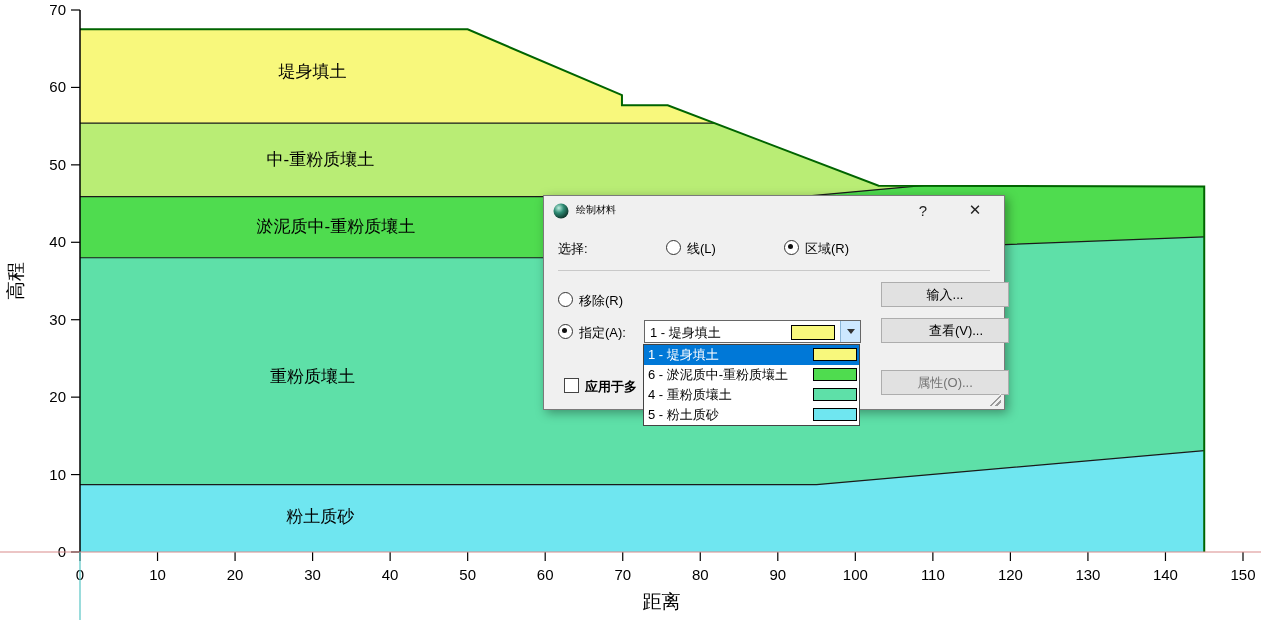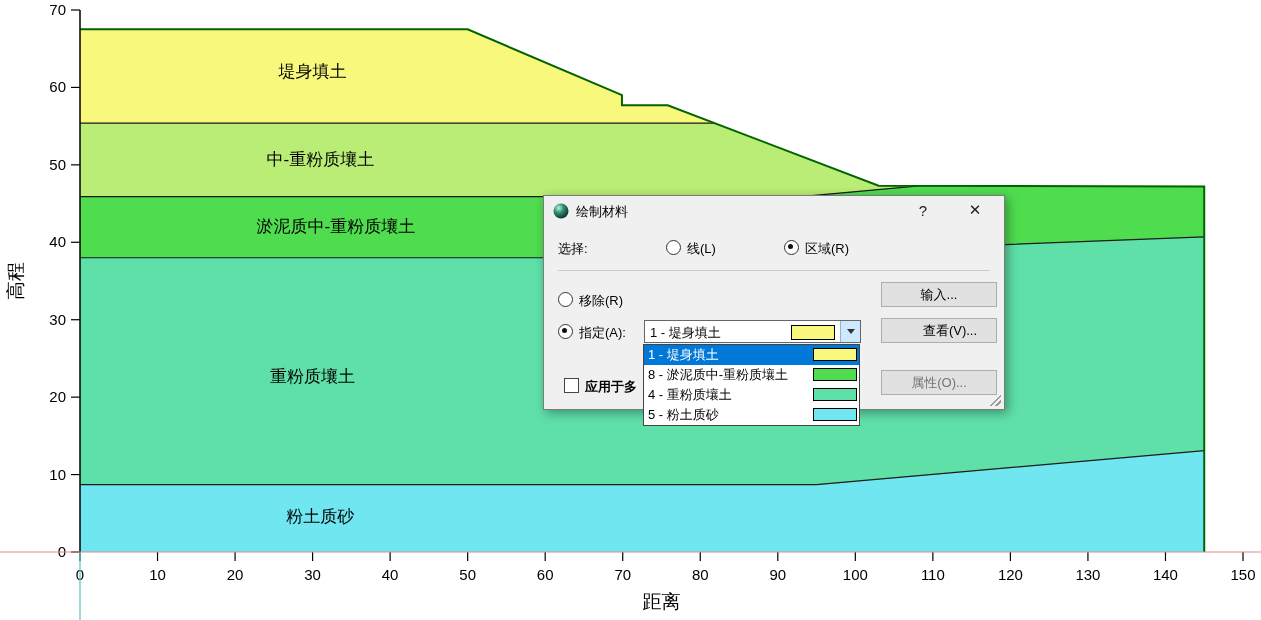--- a/index.html
+++ b/index.html
@@ -6,21 +6,21 @@
   body{font-family:"Liberation Sans",sans-serif;}
   #app{position:relative;width:1261px;height:620px;background:#ffffff;overflow:hidden;}
   #chart-svg{position:absolute;left:0;top:0;}
 
   
   .dialog{position:absolute;left:543px;top:195px;width:460px;height:213px;background:#f0f0f0;
           border:1px solid #7a7a7a;box-shadow:3px 3px 10px rgba(0,0,0,.35);z-index:10;
           font-size:13px;color:#000;}
   .titlebar{position:relative;height:30px;}
   .ticon{position:absolute;left:9px;top:7px;width:16px;height:16px;}
-  .ttext{position:absolute;left:32px;top:7px;font-size:13px;}
+  .ttext{position:absolute;left:32px;top:7px;font-size:10px;}
   .thelp{position:absolute;right:70px;top:6px;width:22px;text-align:center;font-size:15px;color:#222;cursor:default;}
   .tclose{position:absolute;right:18px;top:5px;width:22px;text-align:center;font-size:15px;color:#222;cursor:default;}
 
   .lbl-select{position:absolute;left:14px;top:44px;}
   .opt{position:absolute;white-space:nowrap;}
   #opt-line{left:122px;top:44px;}
   #opt-region{left:240px;top:44px;}
   #opt-remove{left:14px;top:96px;}
   #opt-assign{left:14px;top:128px;}
   .radio{display:inline-block;width:13px;height:13px;border:1px solid #333;border-radius:50%;
@@ -33,21 +33,21 @@
 
   .combo{position:absolute;left:100px;top:124px;width:217px;height:23px;background:#fff;
          border:1px solid #666;box-sizing:border-box;}
   .combo-text{position:absolute;left:5px;top:3px;font-size:13px;white-space:nowrap;}
   .combo-swatch{position:absolute;right:25px;top:4px;width:42px;height:13px;border:1px solid #000;}
   .combo-btn{position:absolute;right:0;top:0;width:20px;height:100%;background:#cde8ff;
          border-left:1px solid #8ab6d8;display:flex;align-items:center;justify-content:center;box-sizing:border-box;}
   .arrow{width:0;height:0;border-left:4px solid transparent;border-right:4px solid transparent;
          border-top:5px solid #333;}
 
-  .btn{position:absolute;width:116px;height:25px;background:#e1e1e1;border:1px solid #adadad;
+  .btn{position:absolute;width:128px;height:25px;background:#e1e1e1;border:1px solid #adadad;
        font-size:13px;font-family:"Liberation Sans",sans-serif;color:#000;}
   #btn-input{left:337px;top:86px;}
   #btn-view{left:337px;top:122px;padding-left:28px;}
   #btn-props{left:337px;top:174px;color:#737373;}
 
   .apply-row{position:absolute;left:20px;top:182px;white-space:nowrap;}
   .checkbox{display:inline-block;width:13px;height:13px;border:1px solid #444;background:#fff;vertical-align:-2px;}
   .apply-row .olbl{margin-left:6px;font-weight:bold;}
 
   .grip{position:absolute;right:3px;bottom:3px;width:13px;height:13px;
@@ -194,18 +194,18 @@
 
     <span class="apply-row">
       <span class="checkbox"></span><span class="olbl">应用于多</span>
     </span>
 
     <div class="grip"></div>
   </div>
 
   <div class="dd" id="material-dropdown">
       <div class="dd-item selected" style="background: rgb(0, 120, 215);"><span>1 - 堤身填土</span><span class="dd-swatch" style="background: rgb(248, 248, 124);"></span></div>
-      <div class="dd-item"><span>8 - 淤泥质中-重粉质壤土</span><span class="dd-swatch" style="background: rgb(79, 220, 79);"></span></div>
+      <div class="dd-item"><span>6 - 淤泥质中-重粉质壤土</span><span class="dd-swatch" style="background: rgb(79, 220, 79);"></span></div>
       <div class="dd-item"><span>4 - 重粉质壤土</span><span class="dd-swatch" style="background: rgb(94, 224, 168);"></span></div>
       <div class="dd-item"><span>5 - 粉土质砂</span><span class="dd-swatch" style="background: rgb(111, 230, 240);"></span></div>
     </div>
 
 </div>
 
 </body></html>

